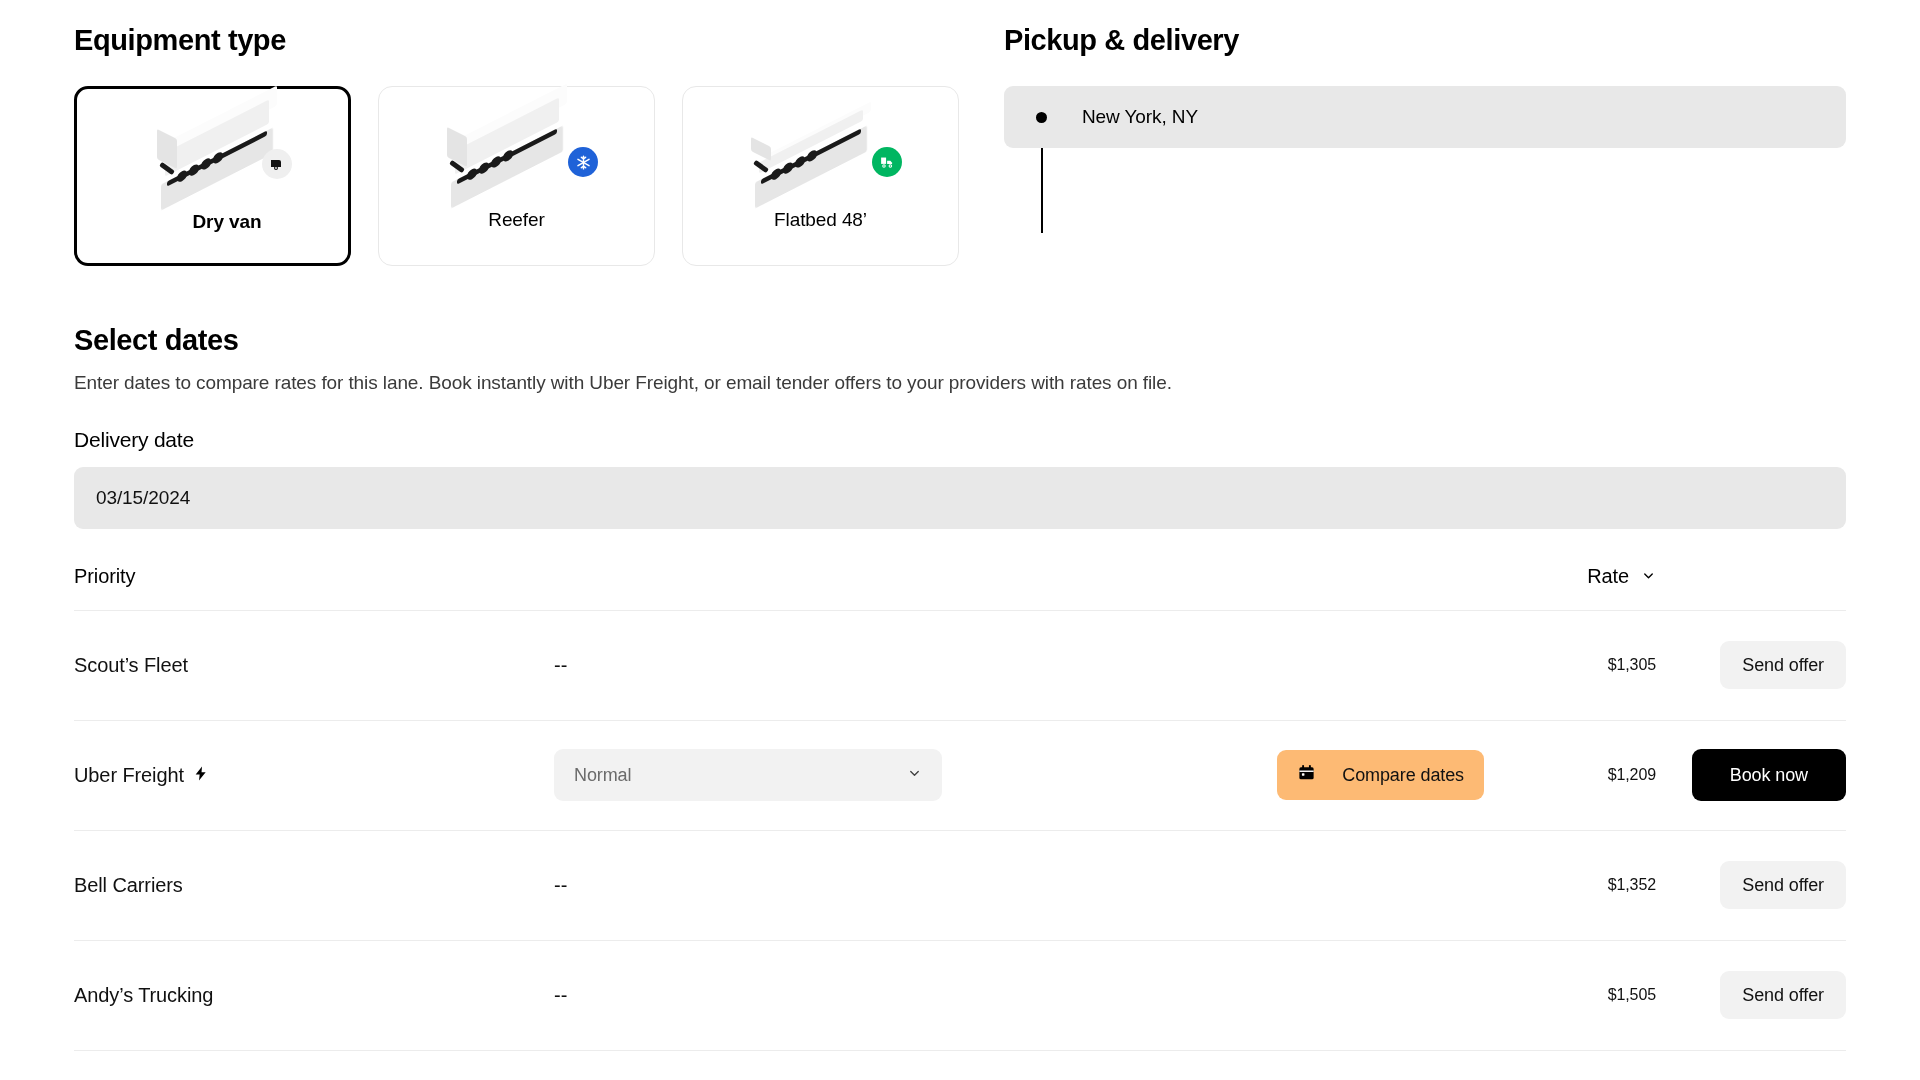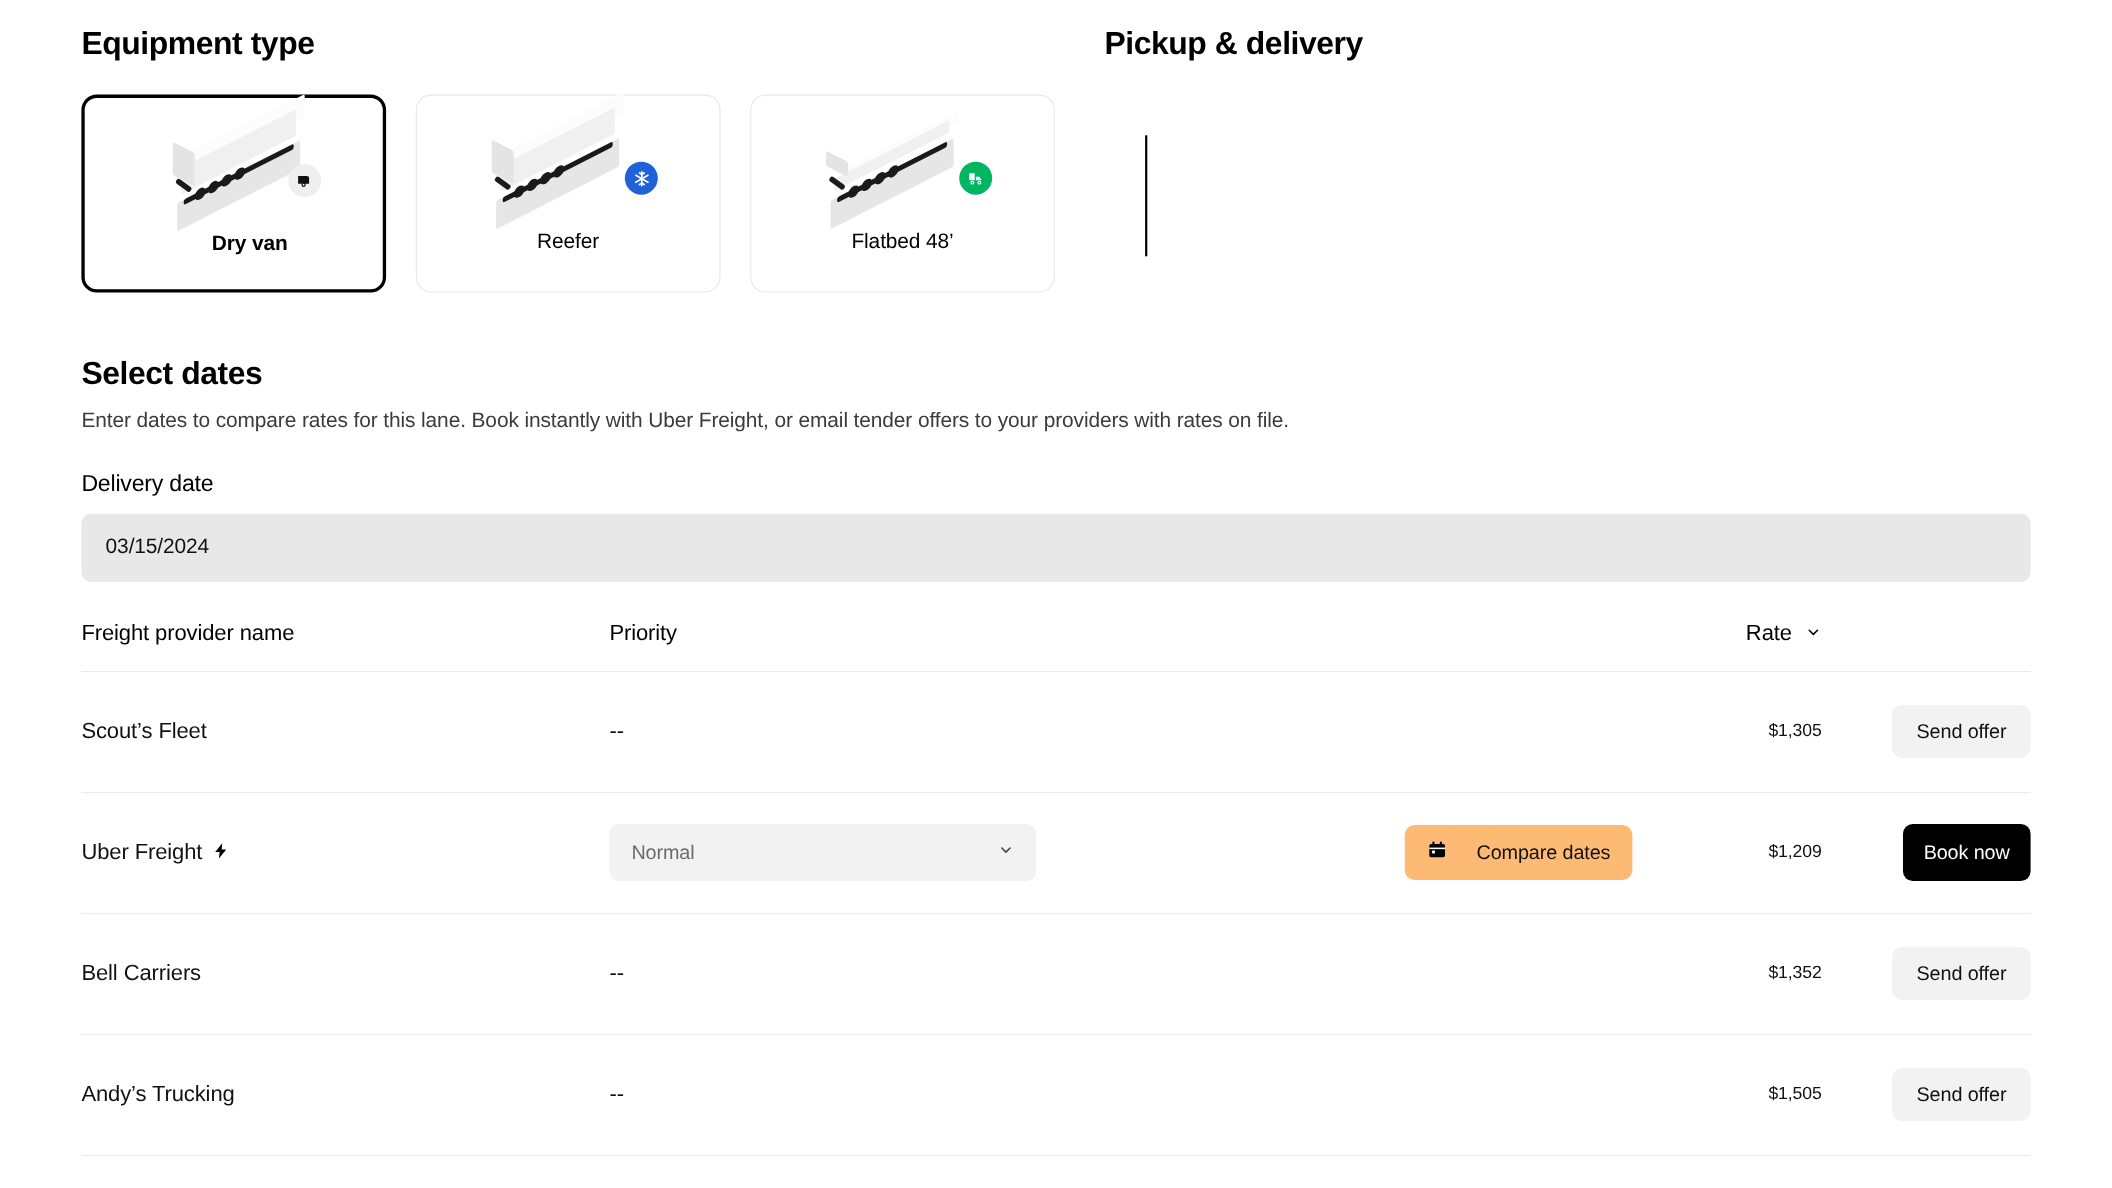--- a/index.html
+++ b/index.html
@@ -298,21 +298,21 @@
     color: #111;
     border-radius: 9px;
     height: 48px;
     padding: 0 22px;
   }
   .btn-book {
     background: #000;
     color: #fff;
     border-radius: 9px;
     height: 52px;
-    padding: 0 19px;
+    padding: 0 38px;
     font-weight: 500;
   }
   .btn-compare {
     background: #fdba74;
     color: #111;
     border-radius: 9px;
     height: 50px;
     padding: 0 20px;
     display: flex;
     align-items: center;
@@ -447,41 +447,44 @@
 
       </div>
     </div>
 
     <div class="col-lane">
       <h2 class="section-title">Pickup &amp; delivery</h2>
 
       <div class="lane-wrap">
         <div class="lane-connector"></div>
 
+        <div class="lane-row">
+          <span class="lane-marker dot"></span>
+          <span class="lane-text">New York, NY</span>
+        </div>
 
       </div>
     </div>
   </div>
 
   <div class="dates-section">
     <h2 class="section-title">Select dates</h2>
     <div class="dates-sub">Enter dates to compare rates for this lane.  Book instantly with Uber Freight, or email tender offers to your providers with rates on file.</div>
 
     <div class="date-fields">
       <div class="date-field">
         <div class="date-label">Delivery date</div>
         <input class="date-input" type="text" value="03/15/2024" style="">
       </div>
     </div>
   </div>
 
   <div class="rates-table">
 
     <div class="rt-head">
-      <div class="c-provider">Freight provider name</div>
       <div class="c-priority">Priority</div>
       <div class="c-compare"></div>
       <div class="c-rate">
         <span>Rate</span>
         <span>
           <svg width="15" height="15" viewBox="0 0 24 24" fill="none" aria-hidden="true">
             <path d="M6 9.5l6 6 6-6" stroke="#000" stroke-width="2.2" stroke-linecap="round" stroke-linejoin="round"></path>
           </svg>
         </span>
       </div>

